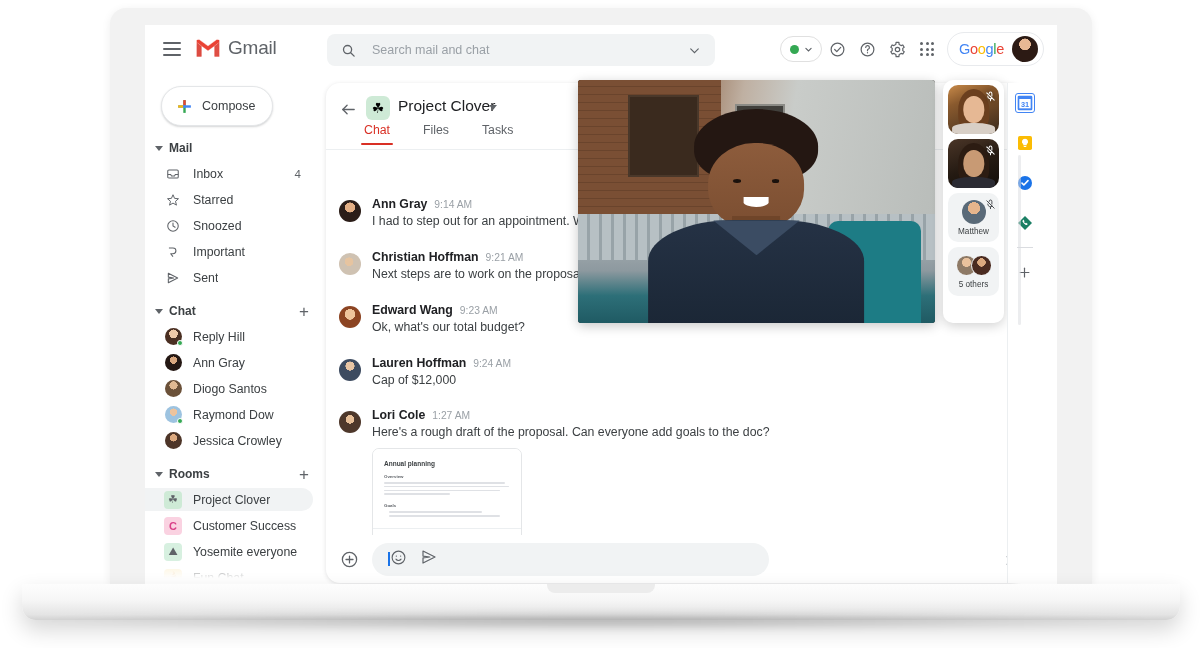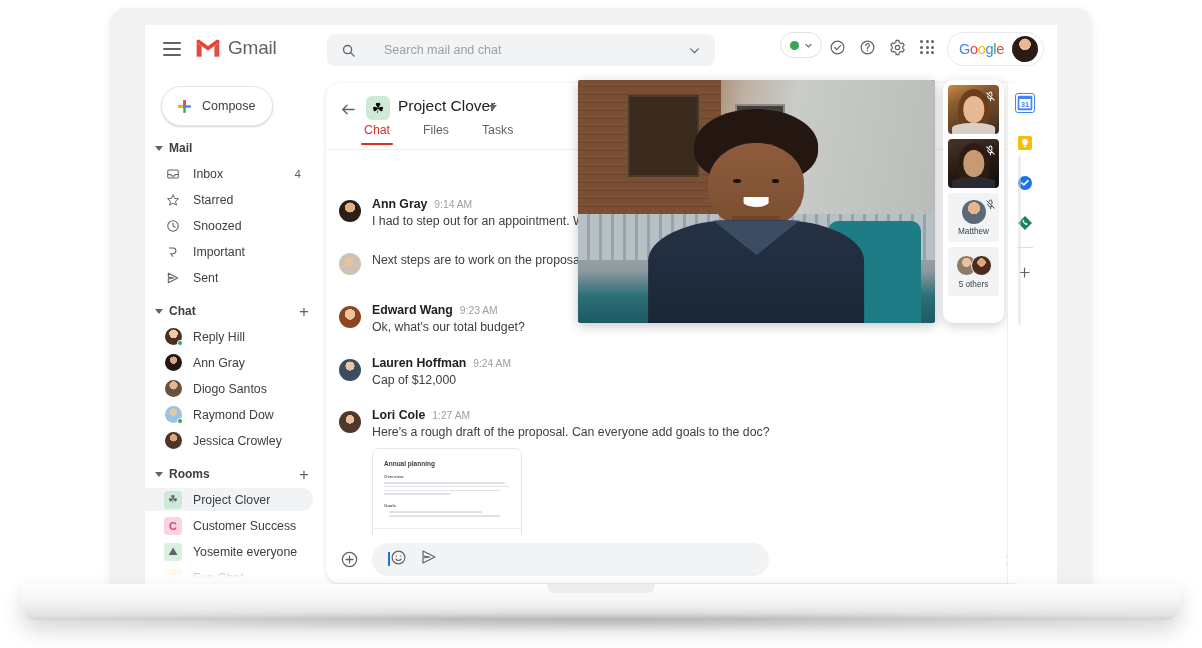--- a/index.html
+++ b/index.html
@@ -63,26 +63,26 @@
   .gmail-word { font-size:19px; color:#5f6368; letter-spacing:-0.2px; }
 
   .searchbar {
     position:absolute; left:182px; top:9px; width:388px; height:32px;
     background:#f1f3f4; border-radius:8px; display:flex; align-items:center; cursor:text;
   }
   .searchbar .s-icon { margin-left:14px; color:#5f6368; display:flex; }
   .search-input {
     flex:1; border:none; outline:none; background:transparent;
     font-family:"Liberation Sans",sans-serif; font-size:12.5px; color:#14532d;
-    margin-left:28px;
+    margin-left:16px;
   }
   .search-input::placeholder { color:#9aa0a6; }
   .search-chevron { margin-right:14px; color:#5f6368; display:flex; }
 
-  .topright { position:absolute; right:13px; top:7px; display:flex; align-items:flex-start; gap:0; }
+  .topright { position:absolute; right:13px; top:7px; display:flex; align-items:center; gap:0; }
   .status-chip {
     display:flex; align-items:center; gap:5px; height:26px; padding:0 8px 0 9px;
     border:1px solid #e0e0e0; border-radius:13px; cursor:pointer; background:#fff;
   }
   .status-dot { width:9px; height:9px; border-radius:50%; }
   .ticon { width:30px; height:30px; border-radius:50%; display:flex; align-items:center; justify-content:center; color:#5f6368; cursor:pointer; }
   .grid-icon { display:grid; grid-template-columns:repeat(3,3px); grid-template-rows:repeat(3,3px); gap:2.4px; }
   .grid-icon span { background:#5f6368; border-radius:50%; width:3px; height:3px; }
   .acct-chip {
     display:flex; align-items:center; gap:8px; height:34px; padding:0 5px 0 11px;
@@ -203,21 +203,21 @@
   .vm-body { position:absolute; left:50%; transform:translateX(-50%); bottom:0; width:108%; height:48%;
     background:linear-gradient(180deg,#253245 0%,#1b2736 100%); border-radius:40% 40% 0 0; }
   .vm-collar { position:absolute; left:50%; transform:translateX(-50%); top:0; width:40%; height:34%;
     background:#3b4c63; clip-path:polygon(0 0,100% 0,50% 100%); }
 
   .vr-rail {
     position:absolute; right:0; top:0; width:61px; height:243px;
     background:#fff; border-radius:10px; box-shadow:0 3px 12px rgba(0,0,0,0.18);
     padding:5px 5px; display:flex; flex-direction:column; gap:5px;
   }
-  .vr-tile { width:51px; height:49px; border-radius:4px; overflow:hidden; position:relative; background:#eceff1; }
+  .vr-tile { width:51px; height:49px; border-radius:10px; overflow:hidden; position:relative; background:#eceff1; }
   .vr-tile.video1 { background:linear-gradient(155deg,#c98b4a 0%,#8a5a2e 30%,#3a2a1c 100%); }
   .vr-tile.video2 { background:linear-gradient(160deg,#4a3527 0%,#241a12 55%,#120d08 100%); }
   .vr-f-hair { position:absolute; left:50%; transform:translateX(-50%); top:8%; width:62%; height:86%; border-radius:50% 50% 36% 36%; }
   .vr-f-face { position:absolute; left:50%; transform:translateX(-50%); top:22%; width:42%; height:56%; border-radius:48% 48% 46% 46%; }
   .vr-f-body { position:absolute; left:50%; transform:translateX(-50%); bottom:0; width:86%; height:22%; border-radius:46% 46% 0 0; }
   .mute-badge { position:absolute; right:3px; top:3px; color:#fff; filter:drop-shadow(0 0 2px rgba(0,0,0,.6)); }
   .vr-tile.plain { background:#f1f3f4; display:flex; flex-direction:column; align-items:center; justify-content:center; gap:3px; }
   .vr-av { width:24px;height:24px;border-radius:50%;background-size:cover;background-position:center; }
   .vr-name { font-size:8.2px; color:#3c4043; }
   .vr-stack { display:flex; margin-bottom:1px; }
@@ -486,20 +486,24 @@
                 <span class="msg-name">Ann Gray</span>
                 <span class="msg-time">9:14 AM</span>
               </div>
               <div class="msg-text">I had to step out for an appointment. What did I miss?</div>
             </div>
           </div>
 
           <div class="msg" style="top:100px">
             <span class="msg-av" style="background:radial-gradient(circle at 46% 40%, #e6c4a0 0 24%, #cfc2b2 25%)"></span>
             <div>
+              <div class="msg-head">
+                <span class="msg-name">Christian Hoffman</span>
+                <span class="msg-time">9:21 AM</span>
+              </div>
               <div class="msg-text">Next steps are to work on the proposal, including the budget</div>
             </div>
           </div>
 
           <div class="msg" style="top:153px">
             <span class="msg-av" style="background:radial-gradient(circle at 50% 38%, #eec49c 0 30%, #8c4422 31%)"></span>
             <div>
               <div class="msg-head">
                 <span class="msg-name">Edward Wang</span>
                 <span class="msg-time">9:23 AM</span>

